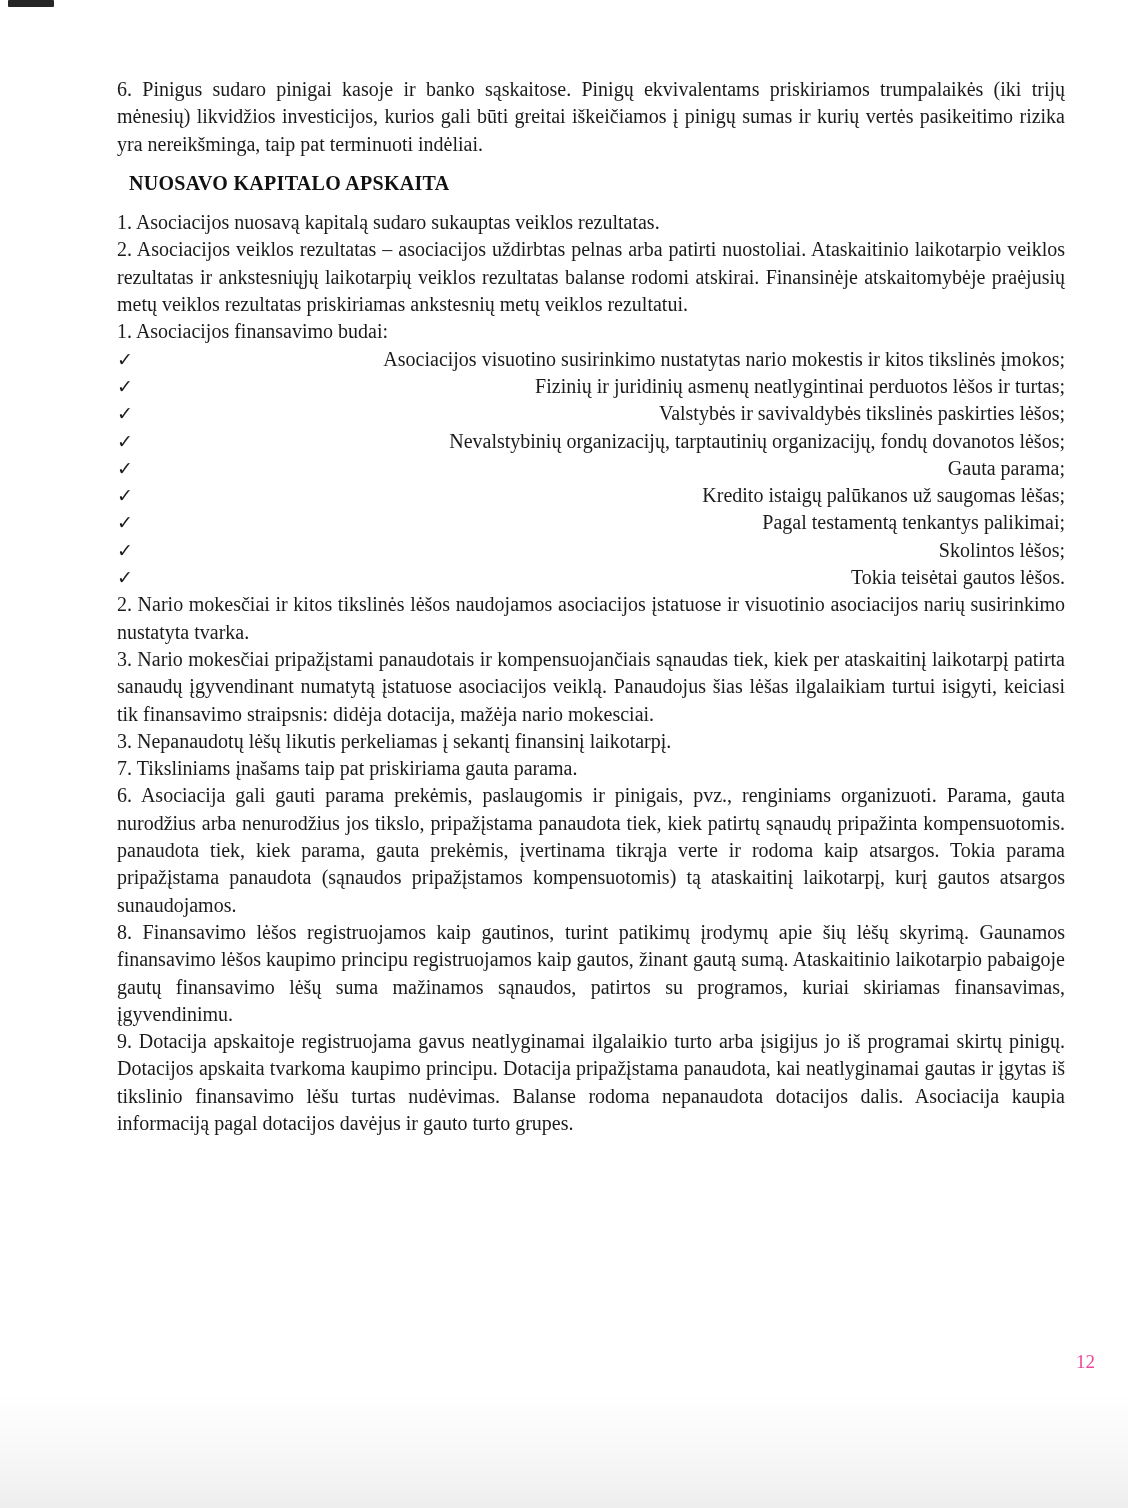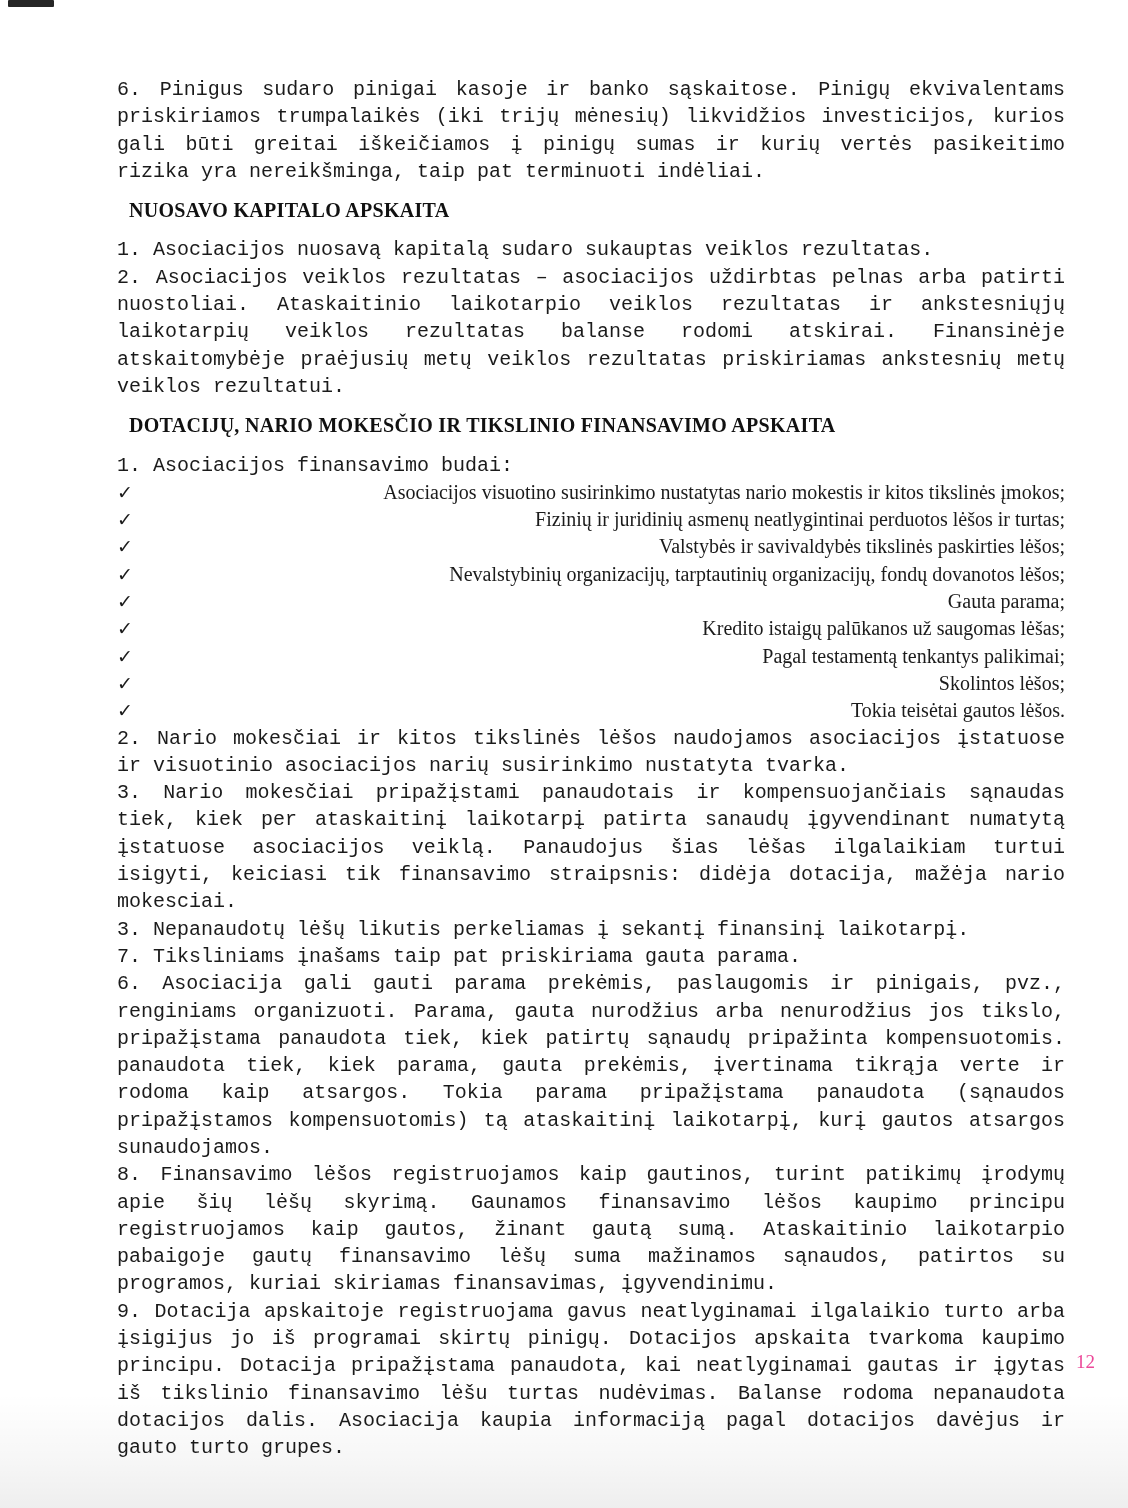--- a/index.html
+++ b/index.html
@@ -31,21 +31,20 @@
     position: absolute;
     left: 117px;
     top: 76px;
     width: 948px;
   }
   p.body {
     margin: 0;
     font-size: 20px;
     line-height: 27.3px;
     text-align: justify;
-    font-family: Liberation Mono, monospace;
   }
   h2.heading {
     margin: 12px;
     font-size: 20px;
     line-height: 27.3px;
     font-weight: bold;
     color: #111111;
     letter-spacing: 0.3px;
   }
   .gap-lg { margin-top: 24px; }   
@@ -95,21 +94,20 @@
 
   <div class="content">
 
     <p class="body">6. Pinigus sudaro pinigai kasoje ir banko sąskaitose. Pinigų ekvivalentams priskiriamos trumpalaikės (iki trijų mėnesių) likvidžios investicijos, kurios gali būti greitai iškeičiamos į pinigų sumas ir kurių vertės pasikeitimo rizika yra nereikšminga, taip pat terminuoti indėliai.</p>
 
     <h2 class="heading gap-lg">NUOSAVO KAPITALO APSKAITA</h2>
 
     <p class="body gap-md">1. Asociacijos nuosavą kapitalą sudaro sukauptas veiklos rezultatas.</p>
     <p class="body">2. Asociacijos veiklos rezultatas – asociacijos uždirbtas pelnas arba patirti nuostoliai. Ataskaitinio laikotarpio veiklos rezultatas ir ankstesniųjų laikotarpių veiklos rezultatas balanse rodomi atskirai. Finansinėje atskaitomybėje praėjusių metų veiklos rezultatas priskiriamas ankstesnių metų veiklos rezultatui.</p>
 
-    <h2 class="heading gap-sm">DOTACIJŲ, NARIO MOKESČIO IR TIKSLINIO FINANSAVIMO APSKAITA</h2>
 
     <p class="body">1. Asociacijos finansavimo budai:</p>
 
     <div class="check-item">
       <span class="check">✓</span>
       <span class="check-text">Asociacijos visuotino susirinkimo nustatytas nario mokestis ir kitos tikslinės įmokos;</span>
     </div>
     <div class="check-item">
       <span class="check">✓</span>
       <span class="check-text">Fizinių ir juridinių asmenų neatlygintinai perduotos lėšos ir turtas;</span>

